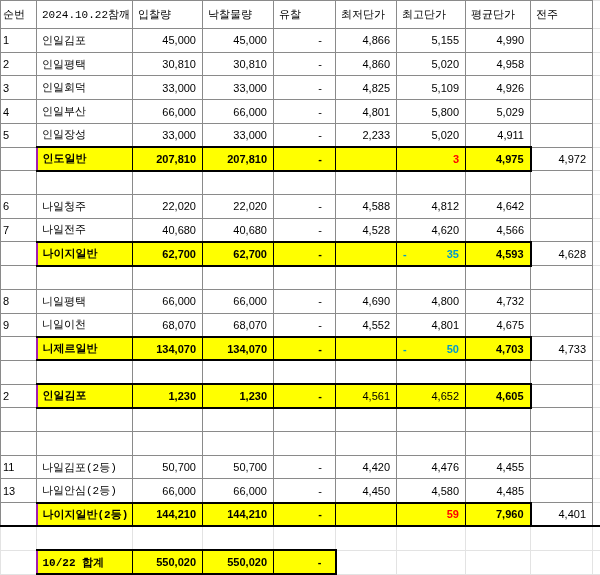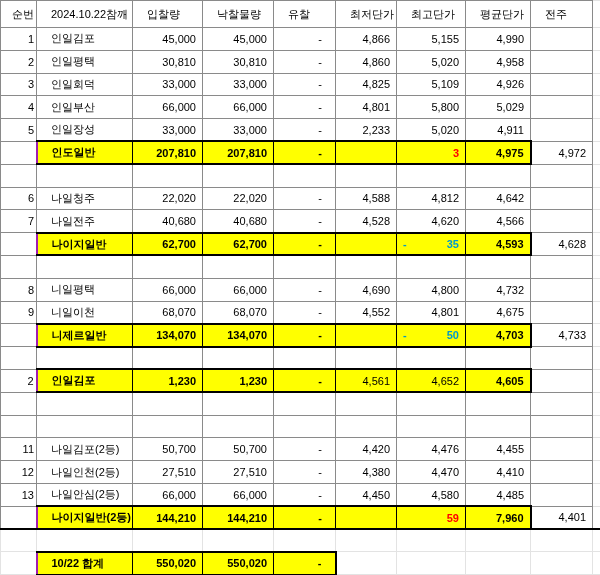--- a/index.html
+++ b/index.html
@@ -17,22 +17,22 @@
   
   .lg{border:1px solid #e3e3e3;}
   
   .sp{border:1px solid #e3e3e3;border-left:1px solid #8a8a8a;padding:0;}
   
   .y{background:#FFFF00;border:1px solid #000;border-top:2px solid #000;border-bottom:2px solid #000;}
   .yfirst{border-left:2px solid #a21caf;}
   .ylast{border-right:2px solid #000;}
   .tend td{border-bottom-width:2px;border-bottom-color:#000;border-bottom-style:solid;}
   .num{text-align:right;}
-  .ctr{text-align:right;padding:0 2px;}
-  .left{text-align:left;padding-left:14px;}
+  .ctr{text-align:left;padding:0 2px;}
+  .left{text-align:left;padding-left:5px;font-family:Liberation Mono, monospace;}
   .fail{padding-right:13px;}
   .b{font-weight:bold;}
   .red{color:#FF0000;}
   .blue{color:#0099CC;}
   .diffwrap{display:flex;justify-content:space-between;align-items:center;}
 </style>
 </head>
 <body>
 
 <div class="wrap">
@@ -294,32 +294,20 @@
           <td class="c num">50,700</td>
           <td class="c num">50,700</td>
           <td class="c num fail">-</td>
           <td class="c num">4,420</td>
           <td class="c num">4,476</td>
           <td class="c num">4,455</td>
           <td class="c num"></td>
           <td class="sp num"></td>
         </tr>
         <tr class="row-d">
-          <td class="c ctr">12</td>
-          <td class="c left">나일인천(2등)</td>
-          <td class="c num">27,510</td>
-          <td class="c num">27,510</td>
-          <td class="c num fail">-</td>
-          <td class="c num">4,380</td>
-          <td class="c num">4,470</td>
-          <td class="c num">4,410</td>
-          <td class="c num"></td>
-          <td class="sp num"></td>
-        </tr>
-        <tr class="row-d">
           <td class="c ctr">13</td>
           <td class="c left">나일안심(2등)</td>
           <td class="c num">66,000</td>
           <td class="c num">66,000</td>
           <td class="c num fail">-</td>
           <td class="c num">4,450</td>
           <td class="c num">4,580</td>
           <td class="c num">4,485</td>
           <td class="c num"></td>
           <td class="sp num"></td>

